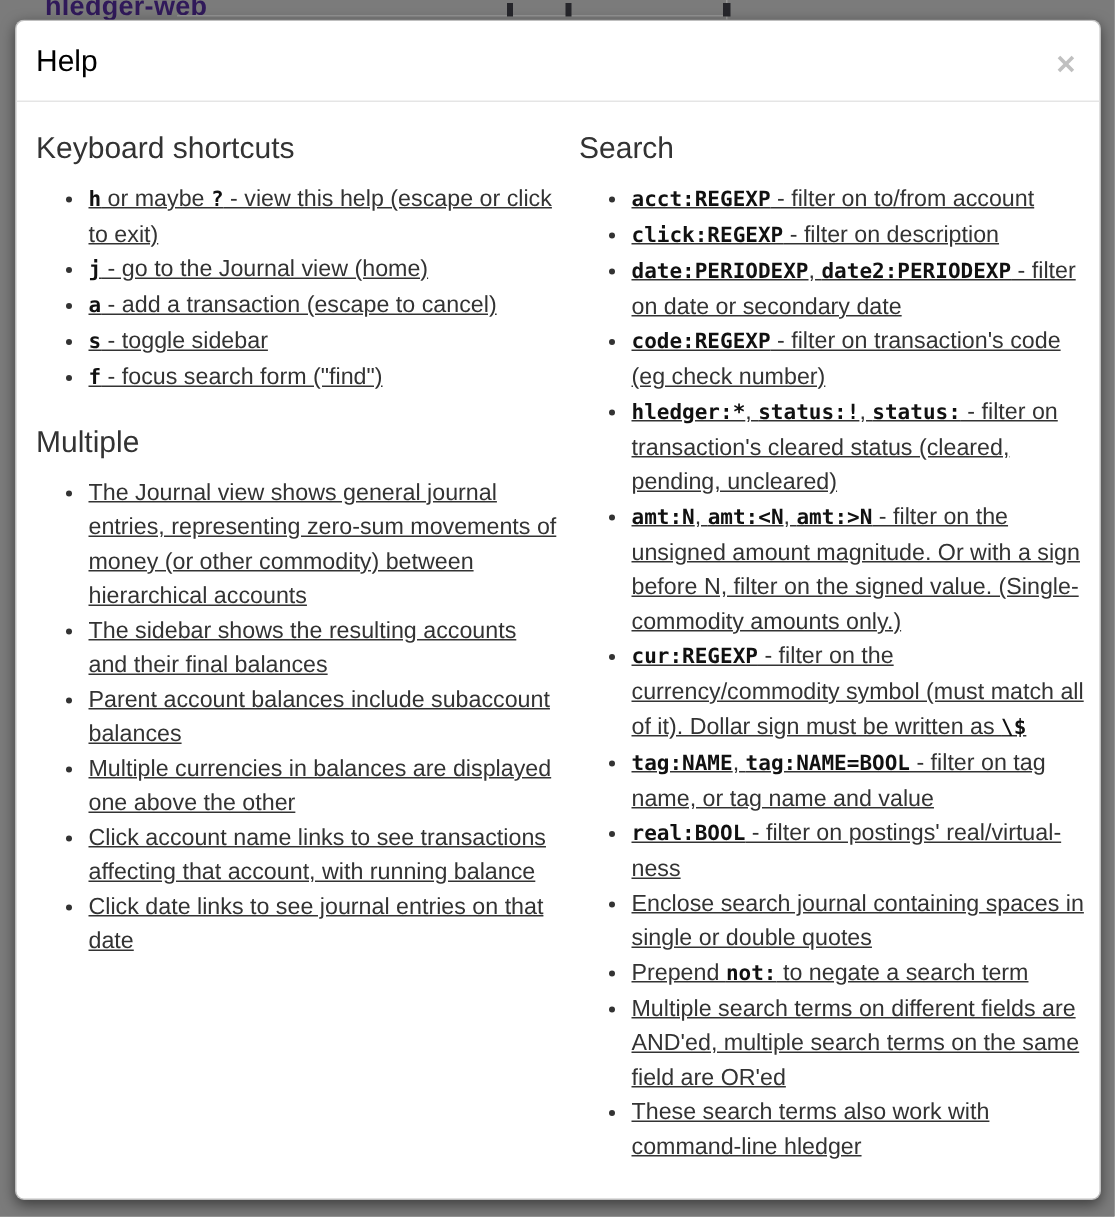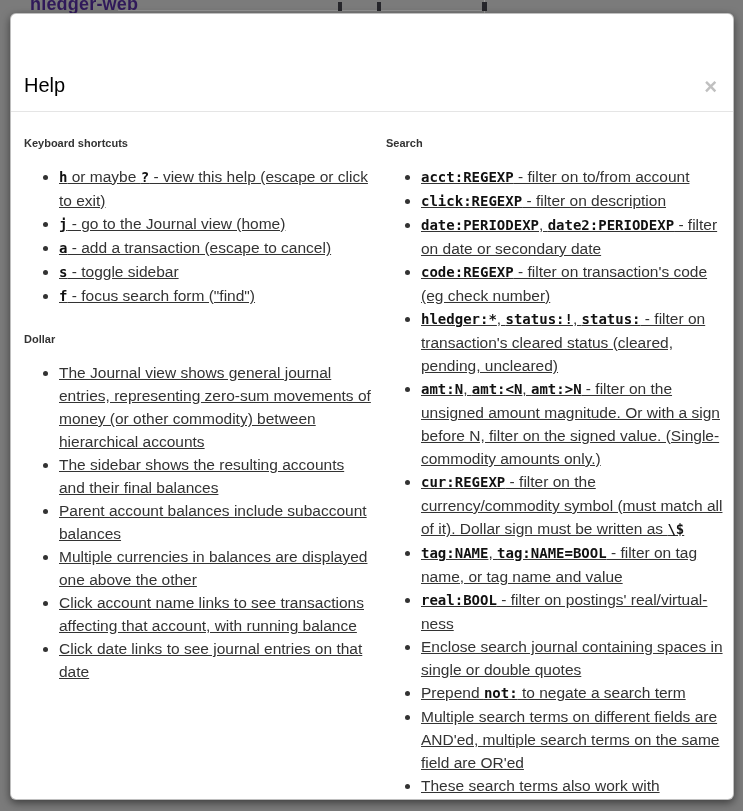--- a/index.html
+++ b/index.html
@@ -47,21 +47,20 @@
     border: 1px solid rgba(0,0,0,0.25);
     border-radius: 6px;
     box-shadow: 0 3px 9px rgba(0,0,0,0.5);
     z-index: 5;
     overflow: hidden;
   }
   .modal-header {
     position: relative;
     padding: 14px 15px 12px 13px;
     border-bottom: 1px solid #e5e5e5;
-    margin-top: 44px;
   }
   .modal-title {
     font-size: 20px; font-weight: 500; color: #000;
     line-height: 27px;
   }
   .close-btn {
     position: absolute; right: 16px; top: 18px;
     background: none; border: none;
     font-size: 22px; font-weight: 700;
     color: #c0c0c0; line-height: 1;
@@ -73,22 +72,22 @@
     display: flex;
     padding: 12px 8px 20px 13px;
     color: #333;
     font-size: 15.5px;
     line-height: 23px;
   }
   .col-left  { flex: 0 0 349px; max-width: 349px; }
   .col-right { flex: 1 1 auto; padding-left: 13px; }
 
   .sec-heading {
-    font-weight: 700;
-    font-size: 11px;
+    font-weight: 400;
+    font-size: 20px;
     color: #333;
     margin: 20px 0 10px 0;
   }
   .col-left > .sec-heading:first-child,
   .col-right > .sec-heading:first-child { margin-top: 8px; }
 
   ul.help-list {
     list-style: disc outside;
     padding-left: 35px;
     margin: 0 0 10px 0;
@@ -123,21 +122,21 @@
   <div class="modal-body">
     <div class="col-left">
         <p class="sec-heading">Keyboard shortcuts</p>
         <ul class="help-list">
           <li><code>h</code> or maybe <code>?</code> - view this help (escape or click to exit)</li>
           <li><code>j</code> - go to the Journal view (home)</li>
           <li><code>a</code> - add a transaction (escape to cancel)</li>
           <li><code>s</code> - toggle sidebar</li>
           <li><code>f</code> - focus search form ("find")</li>
         </ul>
-        <p class="sec-heading">Dollar</p>
+        <p class="sec-heading">Multiple</p>
         <ul class="help-list">
           <li>The Journal view shows general journal entries, representing zero-sum movements of money (or other commodity) between hierarchical accounts</li>
           <li>The sidebar shows the resulting accounts and their final balances</li>
           <li>Parent account balances include subaccount balances</li>
           <li>Multiple currencies in balances are displayed one above the other</li>
           <li>Click account name links to see transactions affecting that account, with running balance</li>
           <li>Click date links to see journal entries on that date</li>
         </ul>
       </div>
     <div class="col-right">

